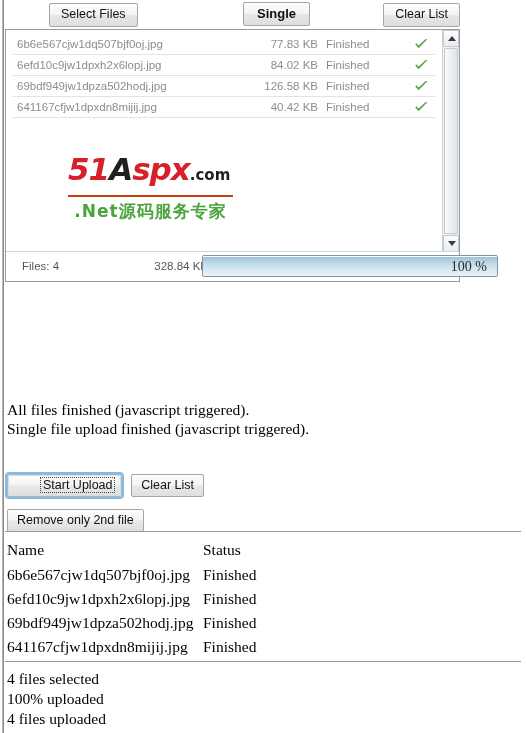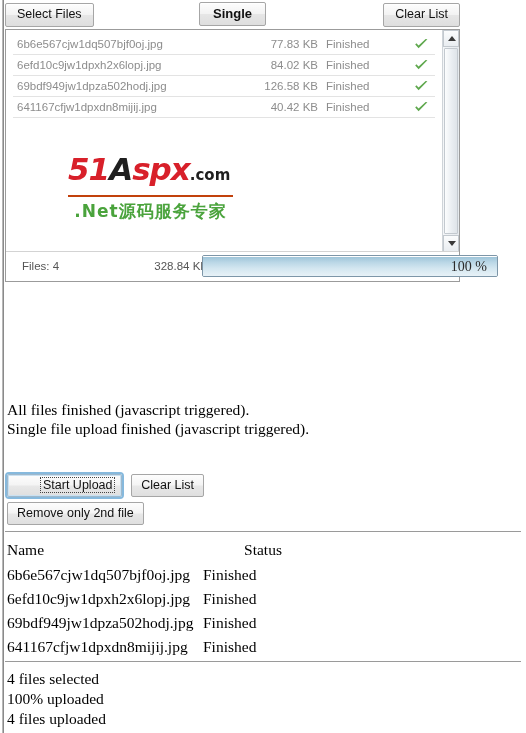--- a/index.html
+++ b/index.html
@@ -46,20 +46,21 @@
     font-size: 12.5px;
     color: #111;
     background: linear-gradient(to bottom, #fdfdfd 0%, #f3f3f3 48%, #e6e6e6 52%, #dedede 100%);
     border: 1px solid #a6a6a6;
     border-radius: 2px;
     padding: 4px 11px 5px 11px;
     line-height: 13px;
     cursor: pointer;
     box-shadow: 0 1px 0 rgba(255,255,255,0.85) inset;
     white-space: nowrap;
+    margin-left: 44px;
   }
   #select-files-btn { position: absolute; left: 0px;   top: 3px; }
   #upload-btn       { position: absolute; left: 194px; top: 2px; font-weight: bold; font-size: 13px; padding: 4px 13px 5px 13px;}
   #clear-list-top   { position: absolute; right: 0px;  top: 3px; }
 
   
   .uploader {
     position: absolute;
     left: 5px;
     top: 29px;
@@ -282,21 +283,21 @@
     border: 1px solid #9fb8cb;
     box-shadow: 0 0 0 1px #c9e1f2 inset;
     padding-left: 35px;
   }
   .abtn.focused .focus-dots {
     display: inline-block;
     border: 1px dotted #444;
     padding: 0px 2px;
     margin: -1px -3px;
   }
-  .row2 { margin-top: 5px; }
+  .row2 { margin-top: 12px; }
 
   
   hr.rule {
     position: absolute;
     left: 5px;
     width: 516px;
     height: 0;
     margin: 0;
     border: none;
     border-top: 1px solid #9a9a9a;
@@ -314,21 +315,21 @@
   .filetable th {
     text-align: left;
     font-weight: normal;
     padding: 0 0 4px 0;
   }
   .filetable td {
     padding: 1px 0;
     line-height: 22px;
   }
   .filetable .col-name   { width: 196px; }
-  .filetable .col-status { width: 120px; text-align: center; }
+  .filetable .col-status { width: 120px; }
 
   .summary {
     position: absolute;
     left: 7px;
     top: 669px;
     line-height: 20px;
     font-size: 15.5px;
   }
 </style>
 </head>

